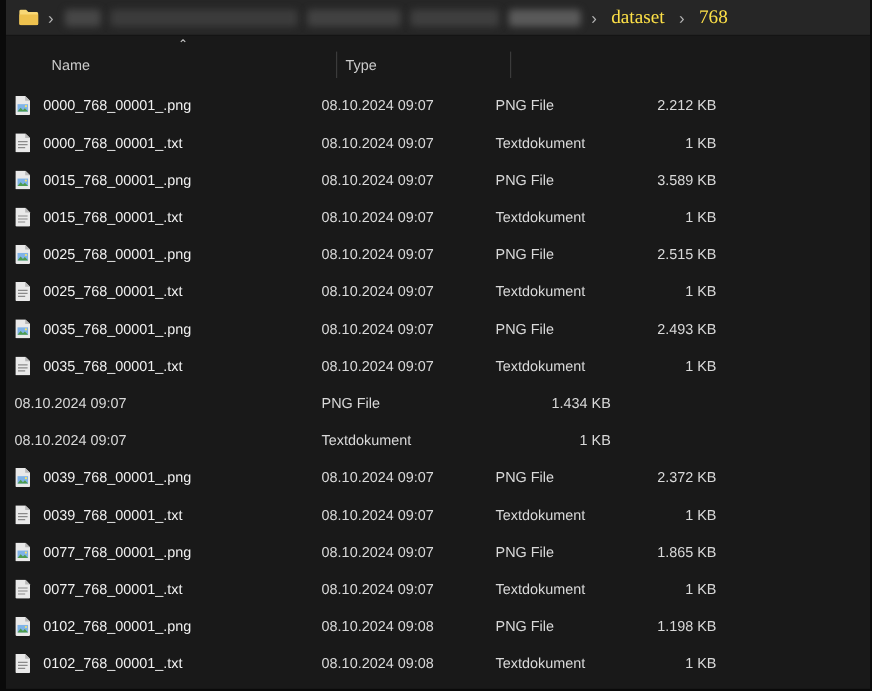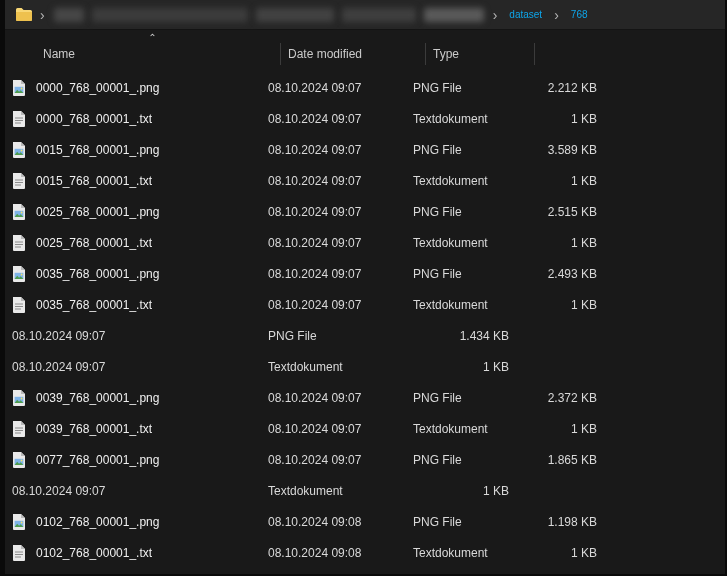--- a/index.html
+++ b/index.html
@@ -19,21 +19,21 @@
     background:#262626;
     border-bottom:1px solid #141414;
     display:flex;
     align-items:center;
     padding-left:8px;
     white-space:nowrap;
   }
   .crumb-icon { display:inline-flex; align-items:center; padding:2px 3px; border-radius:4px; }
   .chev { font-size:14px; color:#b5b5b5; padding:0 5px; line-height:1; user-select:none; }
   .crumb {
-    font-size:10px; color:#0ea5e9; padding:3px 7px; border-radius:4px; cursor:default;
+    font-size:16px; color:#fde047; padding:3px 7px; border-radius:4px; cursor:default;font-family:Liberation Serif, serif;
   }
   .redacted {
     height:14px; border-radius:3px; filter:blur(3px); margin:0 4px; flex:0 0 auto;
   }
   .r1 { width:30px;  background:#474747; }
   .r2 { width:156px; background:#3c3c3c; }
   .r3 { width:78px;  background:#424242; }
   .r4 { width:74px;  background:#3f3f3f; }
   .r5 { width:60px;  background:#5a5a5a; }
 
@@ -103,23 +103,20 @@
   <span class="crumb">dataset</span>
   <span class="chev">›</span>
   <span class="crumb">768</span>
 </div>
 
 <div class="list-header">
   <div class="hcell h-name">
     <span class="sort-caret">⌃</span>
     <span>Name</span>
   </div>
-  <div class="hcell h-date">
-    <span>Date modified</span>
-  </div>
   <div class="hcell h-type">
     <span>Type</span>
   </div>
 </div>
 
 <div class="file-list">
     <div class="row">
       <div class="cell c-name">
         <span class="ficon">
           <svg width="14" height="16" viewBox="0 0 14 16">
@@ -320,20 +317,34 @@
             <circle cx="9.6" cy="8.5" r="0.9" fill="#f5e26b"></circle>
           </svg>
         </span>
         <span class="fname">0077_768_00001_.png</span>
       </div>
       <div class="cell c-date">08.10.2024 09:07</div>
       <div class="cell c-type">PNG File</div>
       <div class="cell c-size">1.865 KB</div>
     </div>
     <div class="row">
+      <div class="cell c-name">
+        <span class="ficon">
+          <svg width="14" height="16" viewBox="0 0 14 16">
+            <path d="M1 0 h8 l4 4 v11 a1 1 0 0 1 -1 1 H2 a1 1 0 0 1 -1 -1 Z" fill="#e9e9e9"></path>
+            <path d="M9 0 l4 4 h-4 Z" fill="#b9b9b9"></path>
+            <g stroke="#8a8a8a" stroke-width="1">
+              <line x1="3" y1="7" x2="11" y2="7"></line>
+              <line x1="3" y1="9.5" x2="11" y2="9.5"></line>
+              <line x1="3" y1="12" x2="9" y2="12"></line>
+            </g>
+          </svg>
+        </span>
+        <span class="fname">0077_768_00001_.txt</span>
+      </div>
       <div class="cell c-date">08.10.2024 09:07</div>
       <div class="cell c-type">Textdokument</div>
       <div class="cell c-size">1 KB</div>
     </div>
     <div class="row">
       <div class="cell c-name">
         <span class="ficon">
           <svg width="14" height="16" viewBox="0 0 14 16">
             <path d="M1 0 h8 l4 4 v11 a1 1 0 0 1 -1 1 H2 a1 1 0 0 1 -1 -1 Z" fill="#e9e9e9"></path>
             <path d="M9 0 l4 4 h-4 Z" fill="#b9b9b9"></path>

